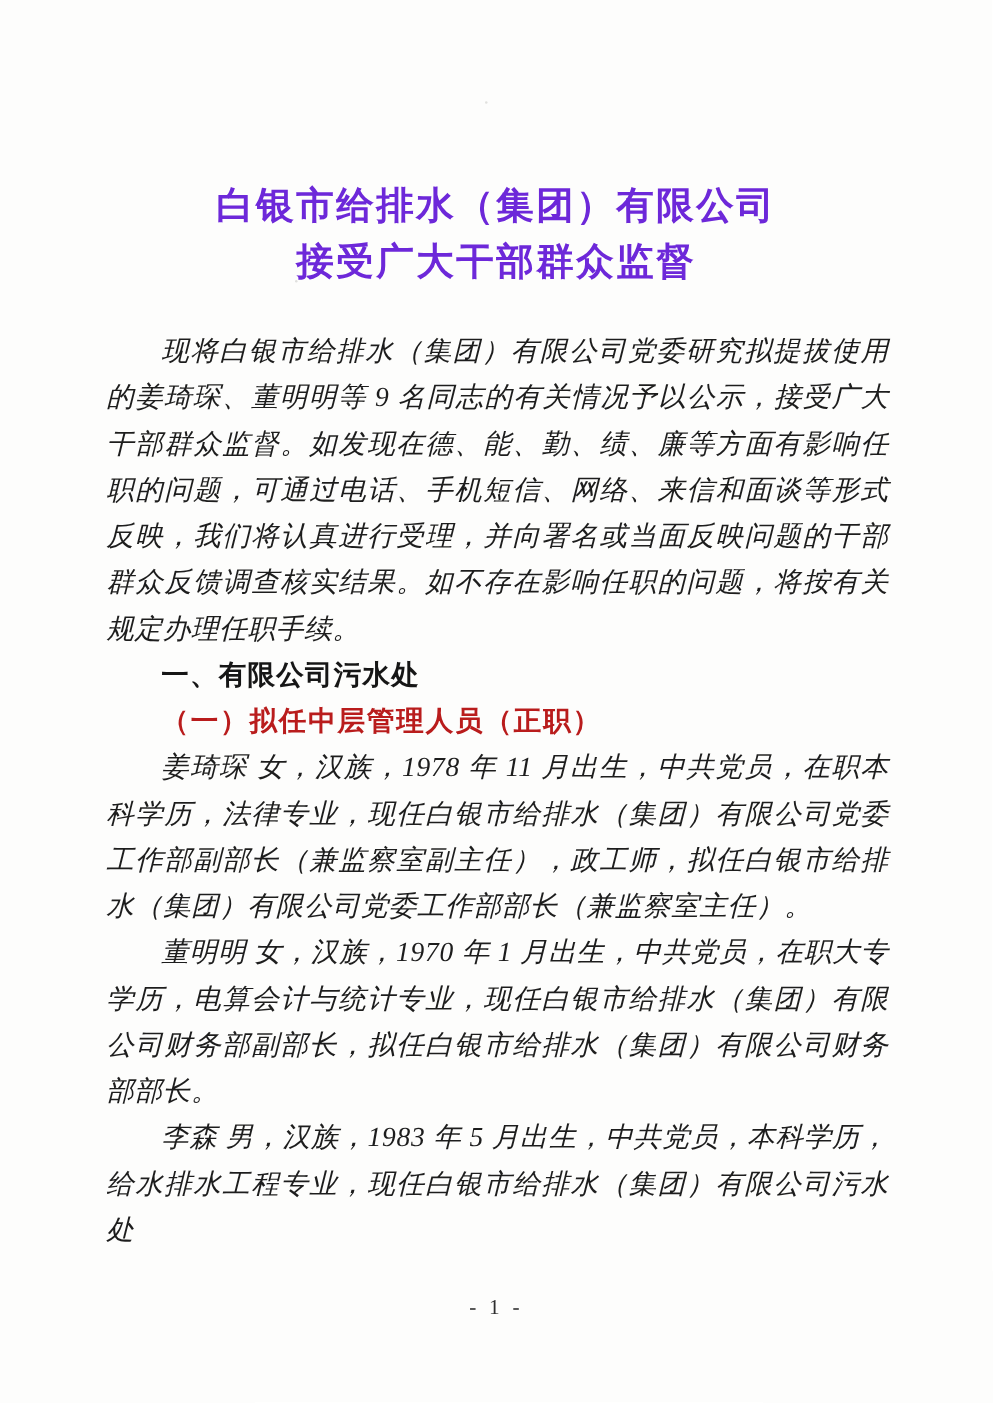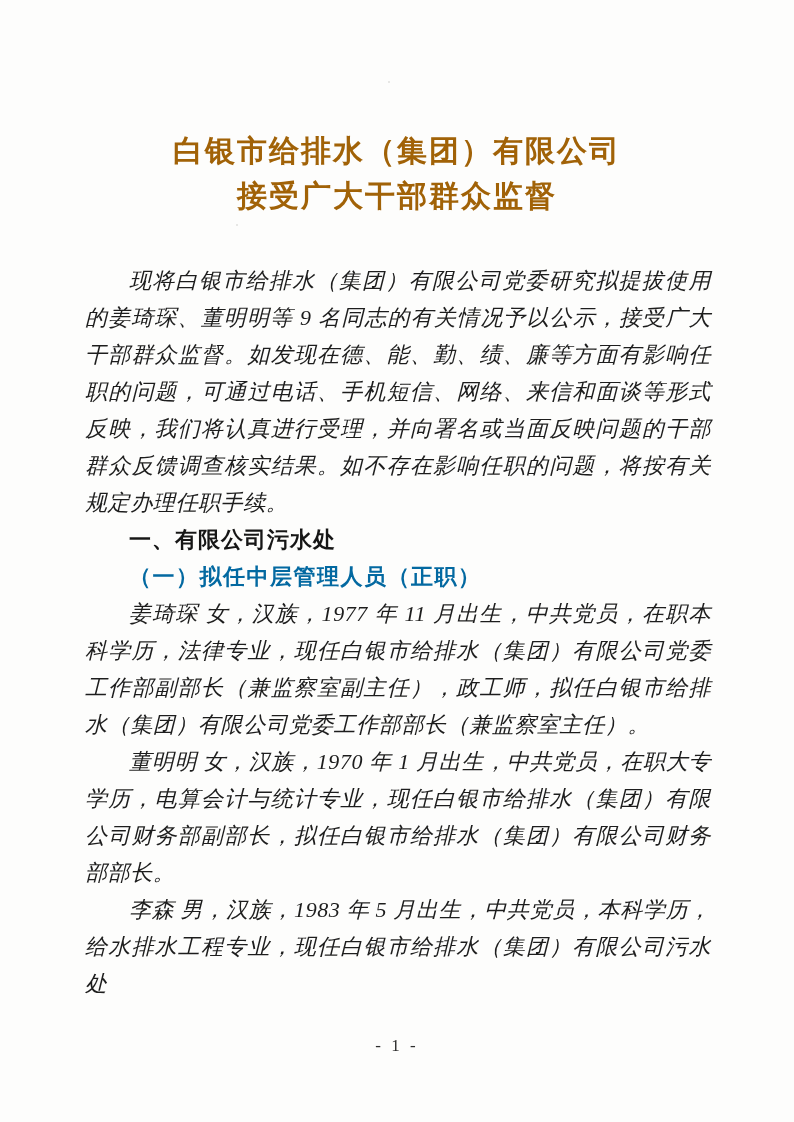--- a/index.html
+++ b/index.html
@@ -11,30 +11,30 @@
     position: relative;
     width: 794px;
     height: 1122px;
     background: #fdfdfc;
     overflow: hidden;
     font-family: "Liberation Serif", serif;
     color: #1d1d1d;
   }
   .doc-title {
     position: absolute;
-    top: 128px;
+    top: 142px;
     left: 0;
     width: 794px;
     margin: 0;
     text-align: center;
     font-size: 30px;
     font-weight: 700;
     line-height: 45px;
     letter-spacing: 2px;
-    color: #a16207;
+    color: #6d28d9;
   }
   .doc-title .title-line {
     display: block;
   }
   .doc-body {
     position: absolute;
     top: 262px;
     left: 85px;
     width: 626px;
     font-size: 22px;
@@ -58,21 +58,21 @@
   }
   .section-heading {
     font-family: "Liberation Sans", sans-serif;
     font-weight: 700;
     letter-spacing: 1px;
     color: #161616;
   }
   .subsection-heading {
     font-weight: 700;
     letter-spacing: 1.5px;
-    color: #0369a1;
+    color: #b91c1c;
   }
   .page-footer {
     position: absolute;
     top: 1036px;
     left: 0;
     width: 794px;
     text-align: center;
     font-size: 17px;
     letter-spacing: 3px;
     color: #2e2e2e;
@@ -101,21 +101,21 @@
     <span class="title-line">接受广大干部群众监督</span>
   </h1>
 
   <div class="doc-body">
     <p class="body-para">现将白银市给排水（集团）有限公司党委研究拟提拔使用的姜琦琛、董明明等 9 名同志的有关情况予以公示，接受广大干部群众监督。如发现在德、能、勤、绩、廉等方面有影响任职的问题，可通过电话、手机短信、网络、来信和面谈等形式反映，我们将认真进行受理，并向署名或当面反映问题的干部群众反馈调查核实结果。如不存在影响任职的问题，将按有关规定办理任职手续。</p>
 
     <h2 class="section-heading">一、有限公司污水处</h2>
 
     <h3 class="subsection-heading">（一）拟任中层管理人员（正职）</h3>
 
-    <p class="body-para">姜琦琛 女，汉族，1977 年 11 月出生，中共党员，在职本科学历，法律专业，现任白银市给排水（集团）有限公司党委工作部副部长（兼监察室副主任），政工师，拟任白银市给排水（集团）有限公司党委工作部部长（兼监察室主任）。</p>
+    <p class="body-para">姜琦琛 女，汉族，1978 年 11 月出生，中共党员，在职本科学历，法律专业，现任白银市给排水（集团）有限公司党委工作部副部长（兼监察室副主任），政工师，拟任白银市给排水（集团）有限公司党委工作部部长（兼监察室主任）。</p>
 
     <p class="body-para">董明明 女，汉族，1970 年 1 月出生，中共党员，在职大专学历，电算会计与统计专业，现任白银市给排水（集团）有限公司财务部副部长，拟任白银市给排水（集团）有限公司财务部部长。</p>
 
     <p class="body-para">李森 男，汉族，1983 年 5 月出生，中共党员，本科学历，给水排水工程专业，现任白银市给排水（集团）有限公司污水处</p>
   </div>
 
   <div class="page-footer">- 1 -</div>
 
 </div>
 

